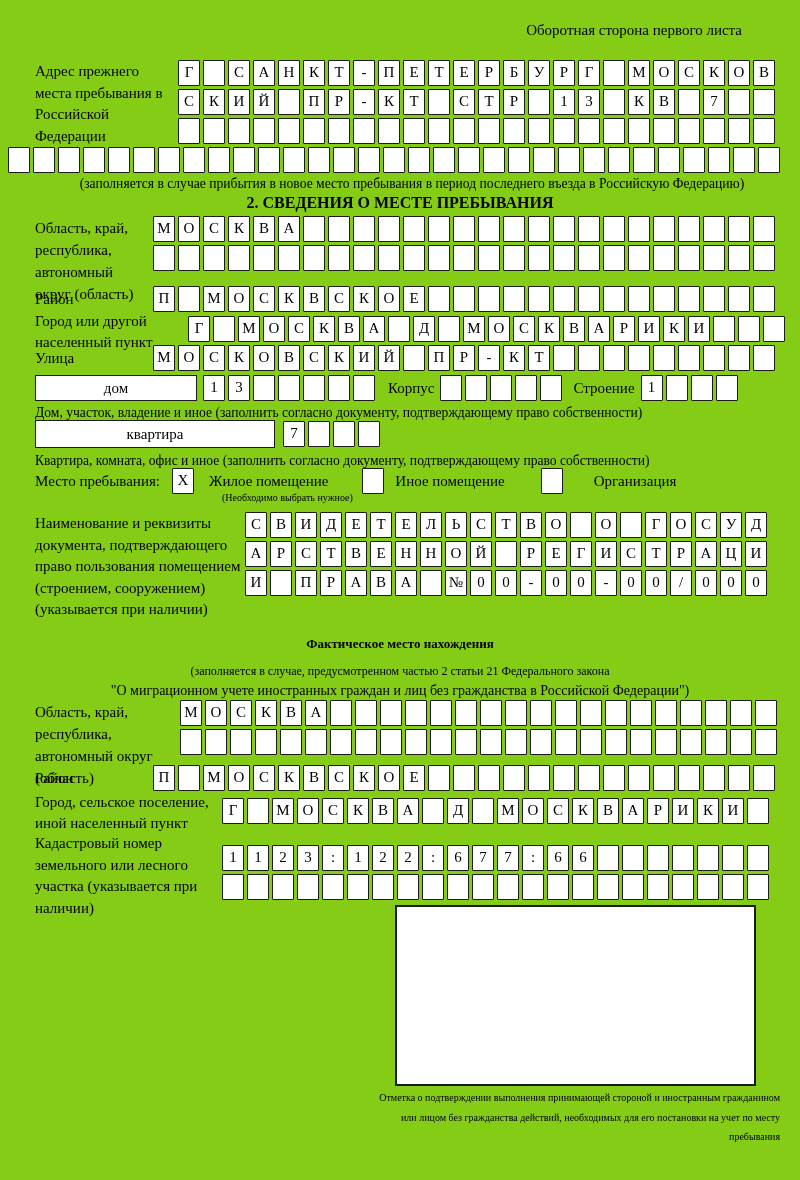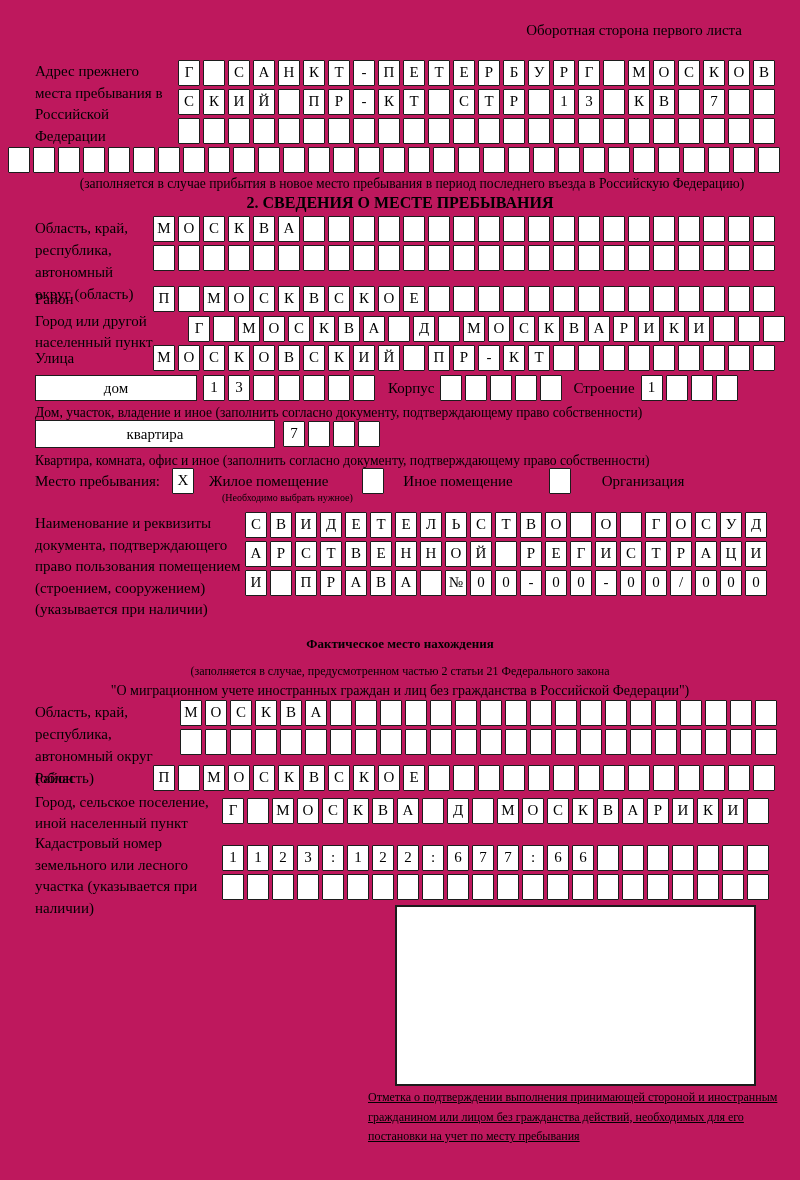--- a/index.html
+++ b/index.html
@@ -1,18 +1,18 @@
 <!DOCTYPE html>
 <html><head>
 <meta charset="utf-8">
 <style>
   html,body{margin:0;padding:0;background:#e8e8e8;}
   .sheet{
     position:relative; width:800px; height:1180px; margin:0 auto;
-    background:#be185d; color:#000;
+    background:#84cc16; color:#000;
     font-family:"Liberation Serif","DejaVu Serif",serif;
     overflow:hidden;
   }
   .abs{position:absolute;}
   .lbl{font-size:15px; line-height:21.5px;}
   .note{font-size:13.6px; line-height:17px;}
   .center{left:0; width:800px; text-align:center;}
   .title{font-weight:bold; font-size:16px;}
   .subtitle{font-weight:bold; font-size:13px;}
   .cells{white-space:nowrap; height:26px;}
@@ -68,21 +68,21 @@
   <div class="abs row" style="left:35px; top:420px;">
     <span class="fieldbox" style="width:240px; height:28px;">квартира</span><span class="cells" style="display:inline-block; margin-left:8px; margin-top:1px;"><span class="cell">7</span><span class="cell"></span><span class="cell"></span><span class="cell"></span></span>
   </div>
   <div class="abs note" style="left:35px; top:452px;">Квартира, комната, офис и иное (заполнить согласно документу, подтверждающему право собственности)</div>
 
   <div class="abs row" style="left:35px; top:468px;">
     <span class="inlbl">Место пребывания:</span>
     <span class="cell" style="margin-left:8px;">X</span>
     <span class="inlbl" style="margin-left:8px;text-align:right;">Жилое помещение</span>
     <span class="cell" style="margin-left:30px;"></span>
-    <span class="inlbl" style="margin-left:12px;">Иное помещение</span>
+    <span class="inlbl" style="margin-left:4px;">Иное помещение</span>
     <span class="cell" style="margin-left:32px;"></span>
     <span class="inlbl" style="margin-left:24px;">Организация</span>
   </div>
   <div class="abs" style="left:222px; top:492px; font-size:10px;">(Необходимо выбрать нужное)</div>
 
   <div class="abs lbl" style="left:35px; top:513px; width:206px;">Наименование и реквизиты документа, подтверждающего право пользования помещением (строением, сооружением) (указывается при наличии)</div>
   <div class="abs cells" style="left:245px; top:512px;"><span class="cell">С</span><span class="cell">В</span><span class="cell">И</span><span class="cell">Д</span><span class="cell">Е</span><span class="cell">Т</span><span class="cell">Е</span><span class="cell">Л</span><span class="cell">Ь</span><span class="cell">С</span><span class="cell">Т</span><span class="cell">В</span><span class="cell">О</span><span class="cell"></span><span class="cell">О</span><span class="cell"></span><span class="cell">Г</span><span class="cell">О</span><span class="cell">С</span><span class="cell">У</span><span class="cell">Д</span></div>
   <div class="abs cells" style="left:245px; top:541px;"><span class="cell">А</span><span class="cell">Р</span><span class="cell">С</span><span class="cell">Т</span><span class="cell">В</span><span class="cell">Е</span><span class="cell">Н</span><span class="cell">Н</span><span class="cell">О</span><span class="cell">Й</span><span class="cell"></span><span class="cell">Р</span><span class="cell">Е</span><span class="cell">Г</span><span class="cell">И</span><span class="cell">С</span><span class="cell">Т</span><span class="cell">Р</span><span class="cell">А</span><span class="cell">Ц</span><span class="cell">И</span></div>
   <div class="abs cells" style="left:245px; top:570px;"><span class="cell">И</span><span class="cell"></span><span class="cell">П</span><span class="cell">Р</span><span class="cell">А</span><span class="cell">В</span><span class="cell">А</span><span class="cell"></span><span class="cell">№</span><span class="cell">0</span><span class="cell">0</span><span class="cell">-</span><span class="cell">0</span><span class="cell">0</span><span class="cell">-</span><span class="cell">0</span><span class="cell">0</span><span class="cell">/</span><span class="cell">0</span><span class="cell">0</span><span class="cell">0</span></div>
 
@@ -98,15 +98,15 @@
   <div class="abs cells" style="left:153px; top:765px;"><span class="cell">П</span><span class="cell"></span><span class="cell">М</span><span class="cell">О</span><span class="cell">С</span><span class="cell">К</span><span class="cell">В</span><span class="cell">С</span><span class="cell">К</span><span class="cell">О</span><span class="cell">Е</span><span class="cell"></span><span class="cell"></span><span class="cell"></span><span class="cell"></span><span class="cell"></span><span class="cell"></span><span class="cell"></span><span class="cell"></span><span class="cell"></span><span class="cell"></span><span class="cell"></span><span class="cell"></span><span class="cell"></span><span class="cell"></span></div>
 
   <div class="abs lbl" style="left:35px; top:792px; width:188px; line-height:21px;">Город, сельское поселение, иной населенный пункт</div>
   <div class="abs cells" style="left:222px; top:798px;"><span class="cell">Г</span><span class="cell"></span><span class="cell">М</span><span class="cell">О</span><span class="cell">С</span><span class="cell">К</span><span class="cell">В</span><span class="cell">А</span><span class="cell"></span><span class="cell">Д</span><span class="cell"></span><span class="cell">М</span><span class="cell">О</span><span class="cell">С</span><span class="cell">К</span><span class="cell">В</span><span class="cell">А</span><span class="cell">Р</span><span class="cell">И</span><span class="cell">К</span><span class="cell">И</span><span class="cell"></span></div>
 
   <div class="abs lbl" style="left:35px; top:833px; width:170px; line-height:21.5px;">Кадастровый номер земельного или лесного участка (указывается при наличии)</div>
   <div class="abs cells" style="left:222px; top:845px;"><span class="cell">1</span><span class="cell">1</span><span class="cell">2</span><span class="cell">3</span><span class="cell">:</span><span class="cell">1</span><span class="cell">2</span><span class="cell">2</span><span class="cell">:</span><span class="cell">6</span><span class="cell">7</span><span class="cell">7</span><span class="cell">:</span><span class="cell">6</span><span class="cell">6</span><span class="cell"></span><span class="cell"></span><span class="cell"></span><span class="cell"></span><span class="cell"></span><span class="cell"></span><span class="cell"></span></div>
   <div class="abs cells" style="left:222px; top:874px;"><span class="cell"></span><span class="cell"></span><span class="cell"></span><span class="cell"></span><span class="cell"></span><span class="cell"></span><span class="cell"></span><span class="cell"></span><span class="cell"></span><span class="cell"></span><span class="cell"></span><span class="cell"></span><span class="cell"></span><span class="cell"></span><span class="cell"></span><span class="cell"></span><span class="cell"></span><span class="cell"></span><span class="cell"></span><span class="cell"></span><span class="cell"></span><span class="cell"></span></div>
 
   <div class="abs stamp" style="left:395px; top:905px; width:357px; height:177px;"></div>
-  <div class="abs" style="left:368px; top:1088px; width:412px; text-align:left; font-size:12px; line-height:19.5px;text-decoration:underline;">Отметка о подтверждении выполнения принимающей стороной и иностранным гражданином или лицом без гражданства действий, необходимых для его постановки на учет по месту пребывания</div>
+  <div class="abs" style="left:368px; top:1088px; width:412px; text-align:right; font-size:10px; line-height:19.5px;">Отметка о подтверждении выполнения принимающей стороной и иностранным гражданином или лицом без гражданства действий, необходимых для его постановки на учет по месту пребывания</div>
 
 </div>
 
 </body></html>

